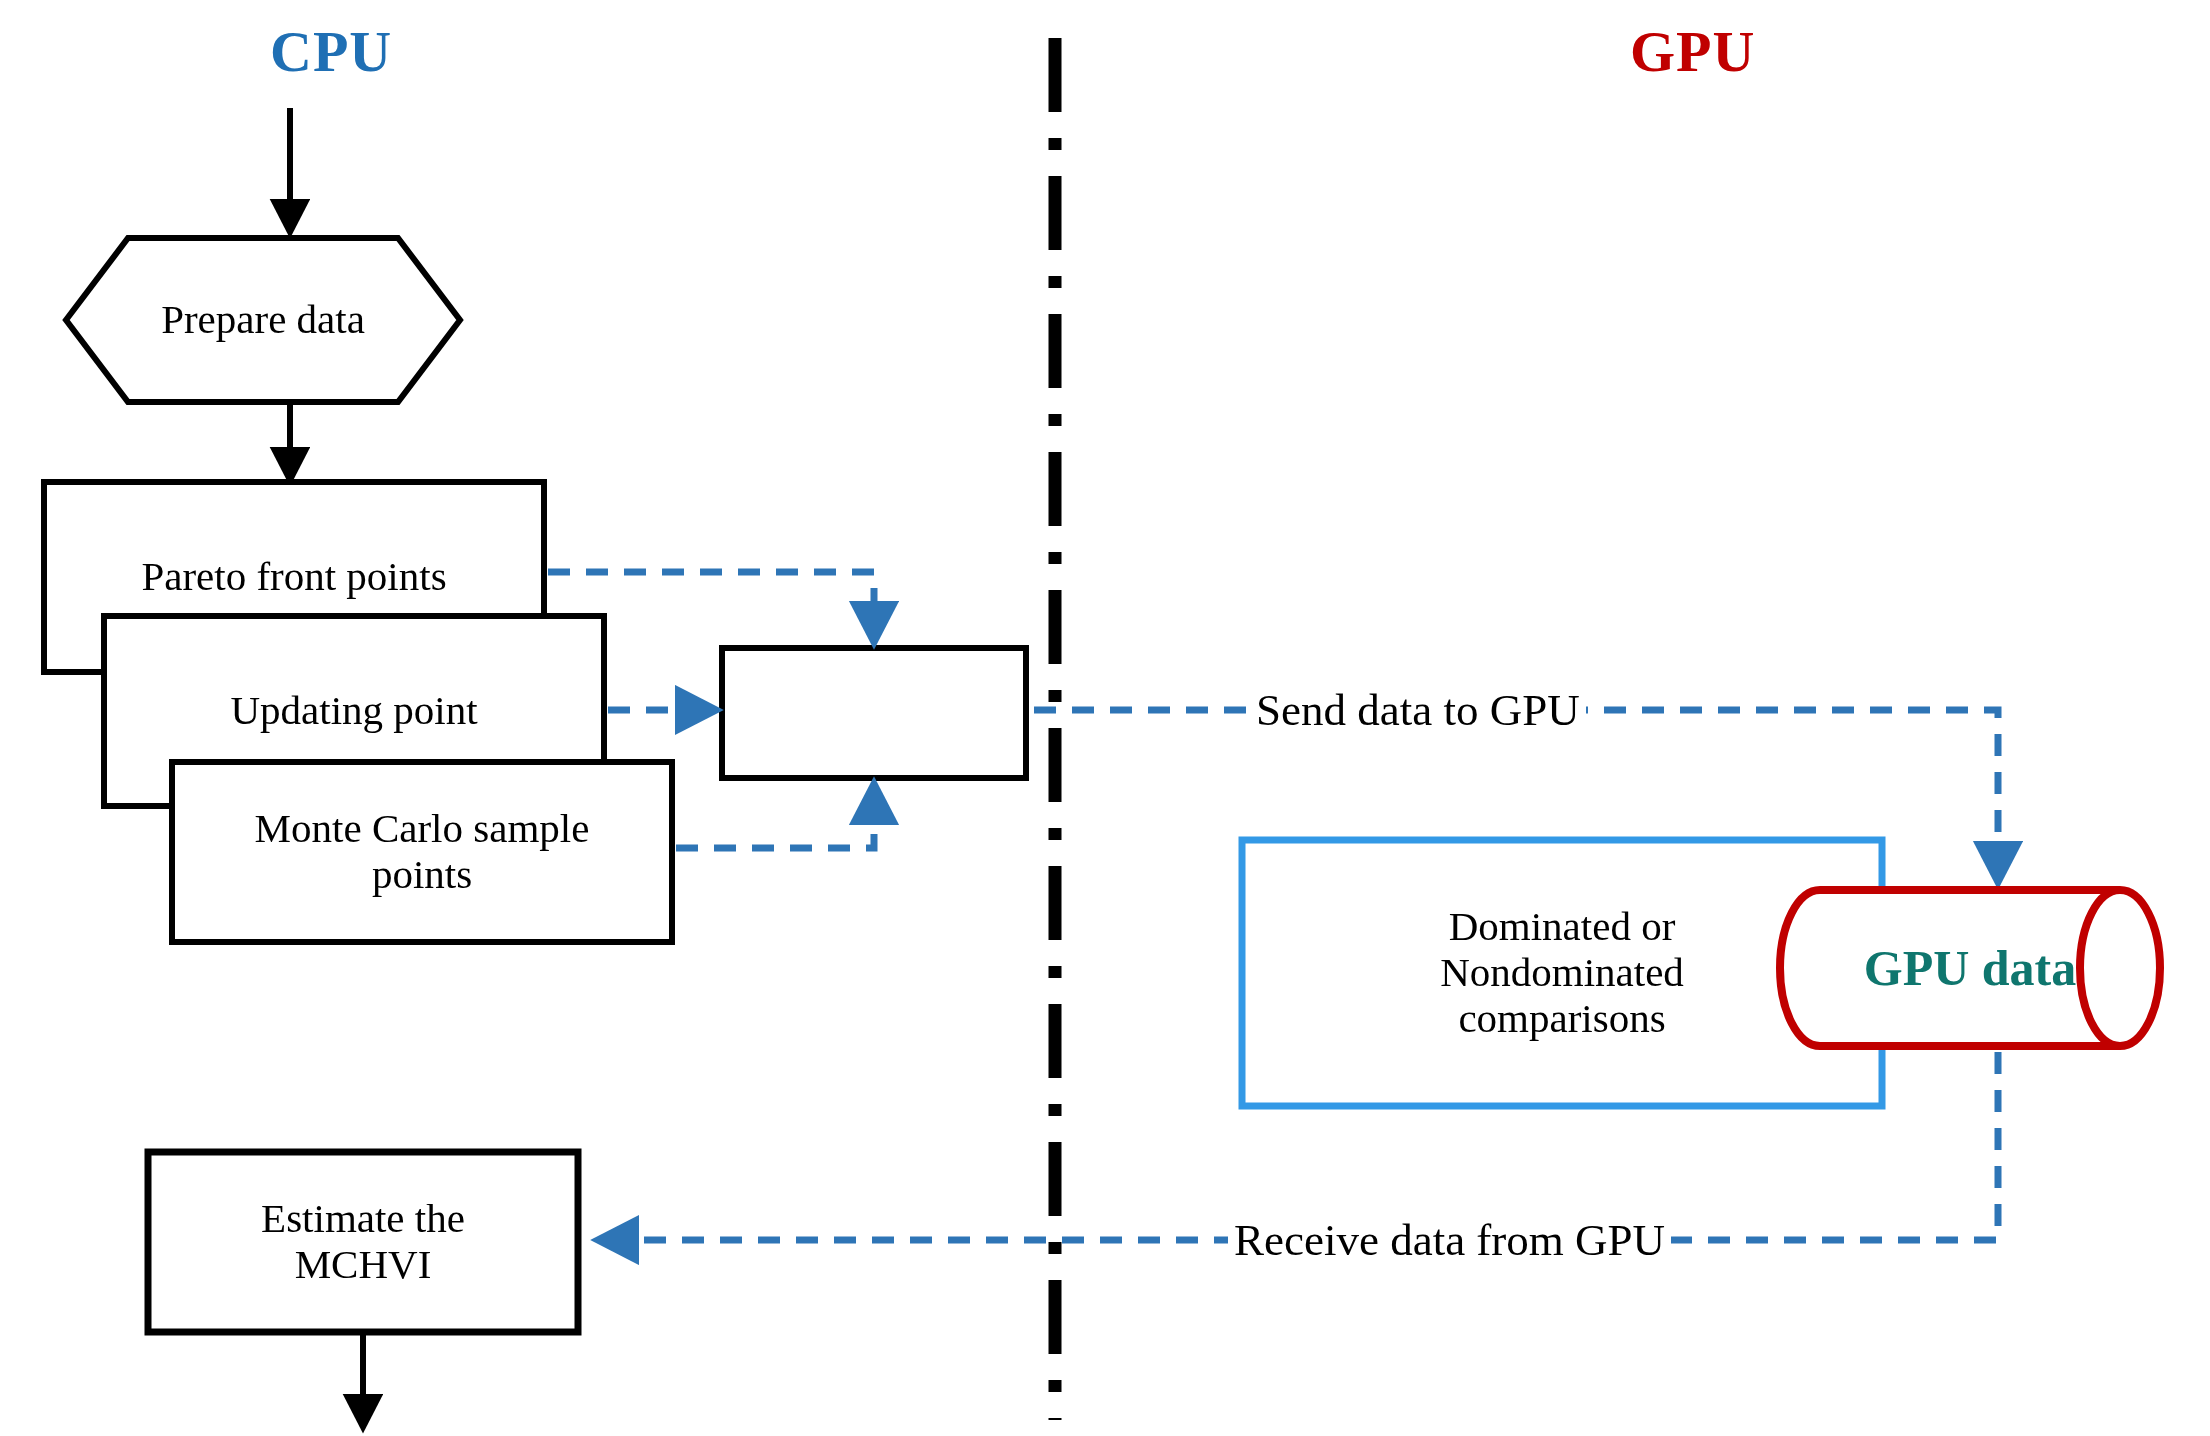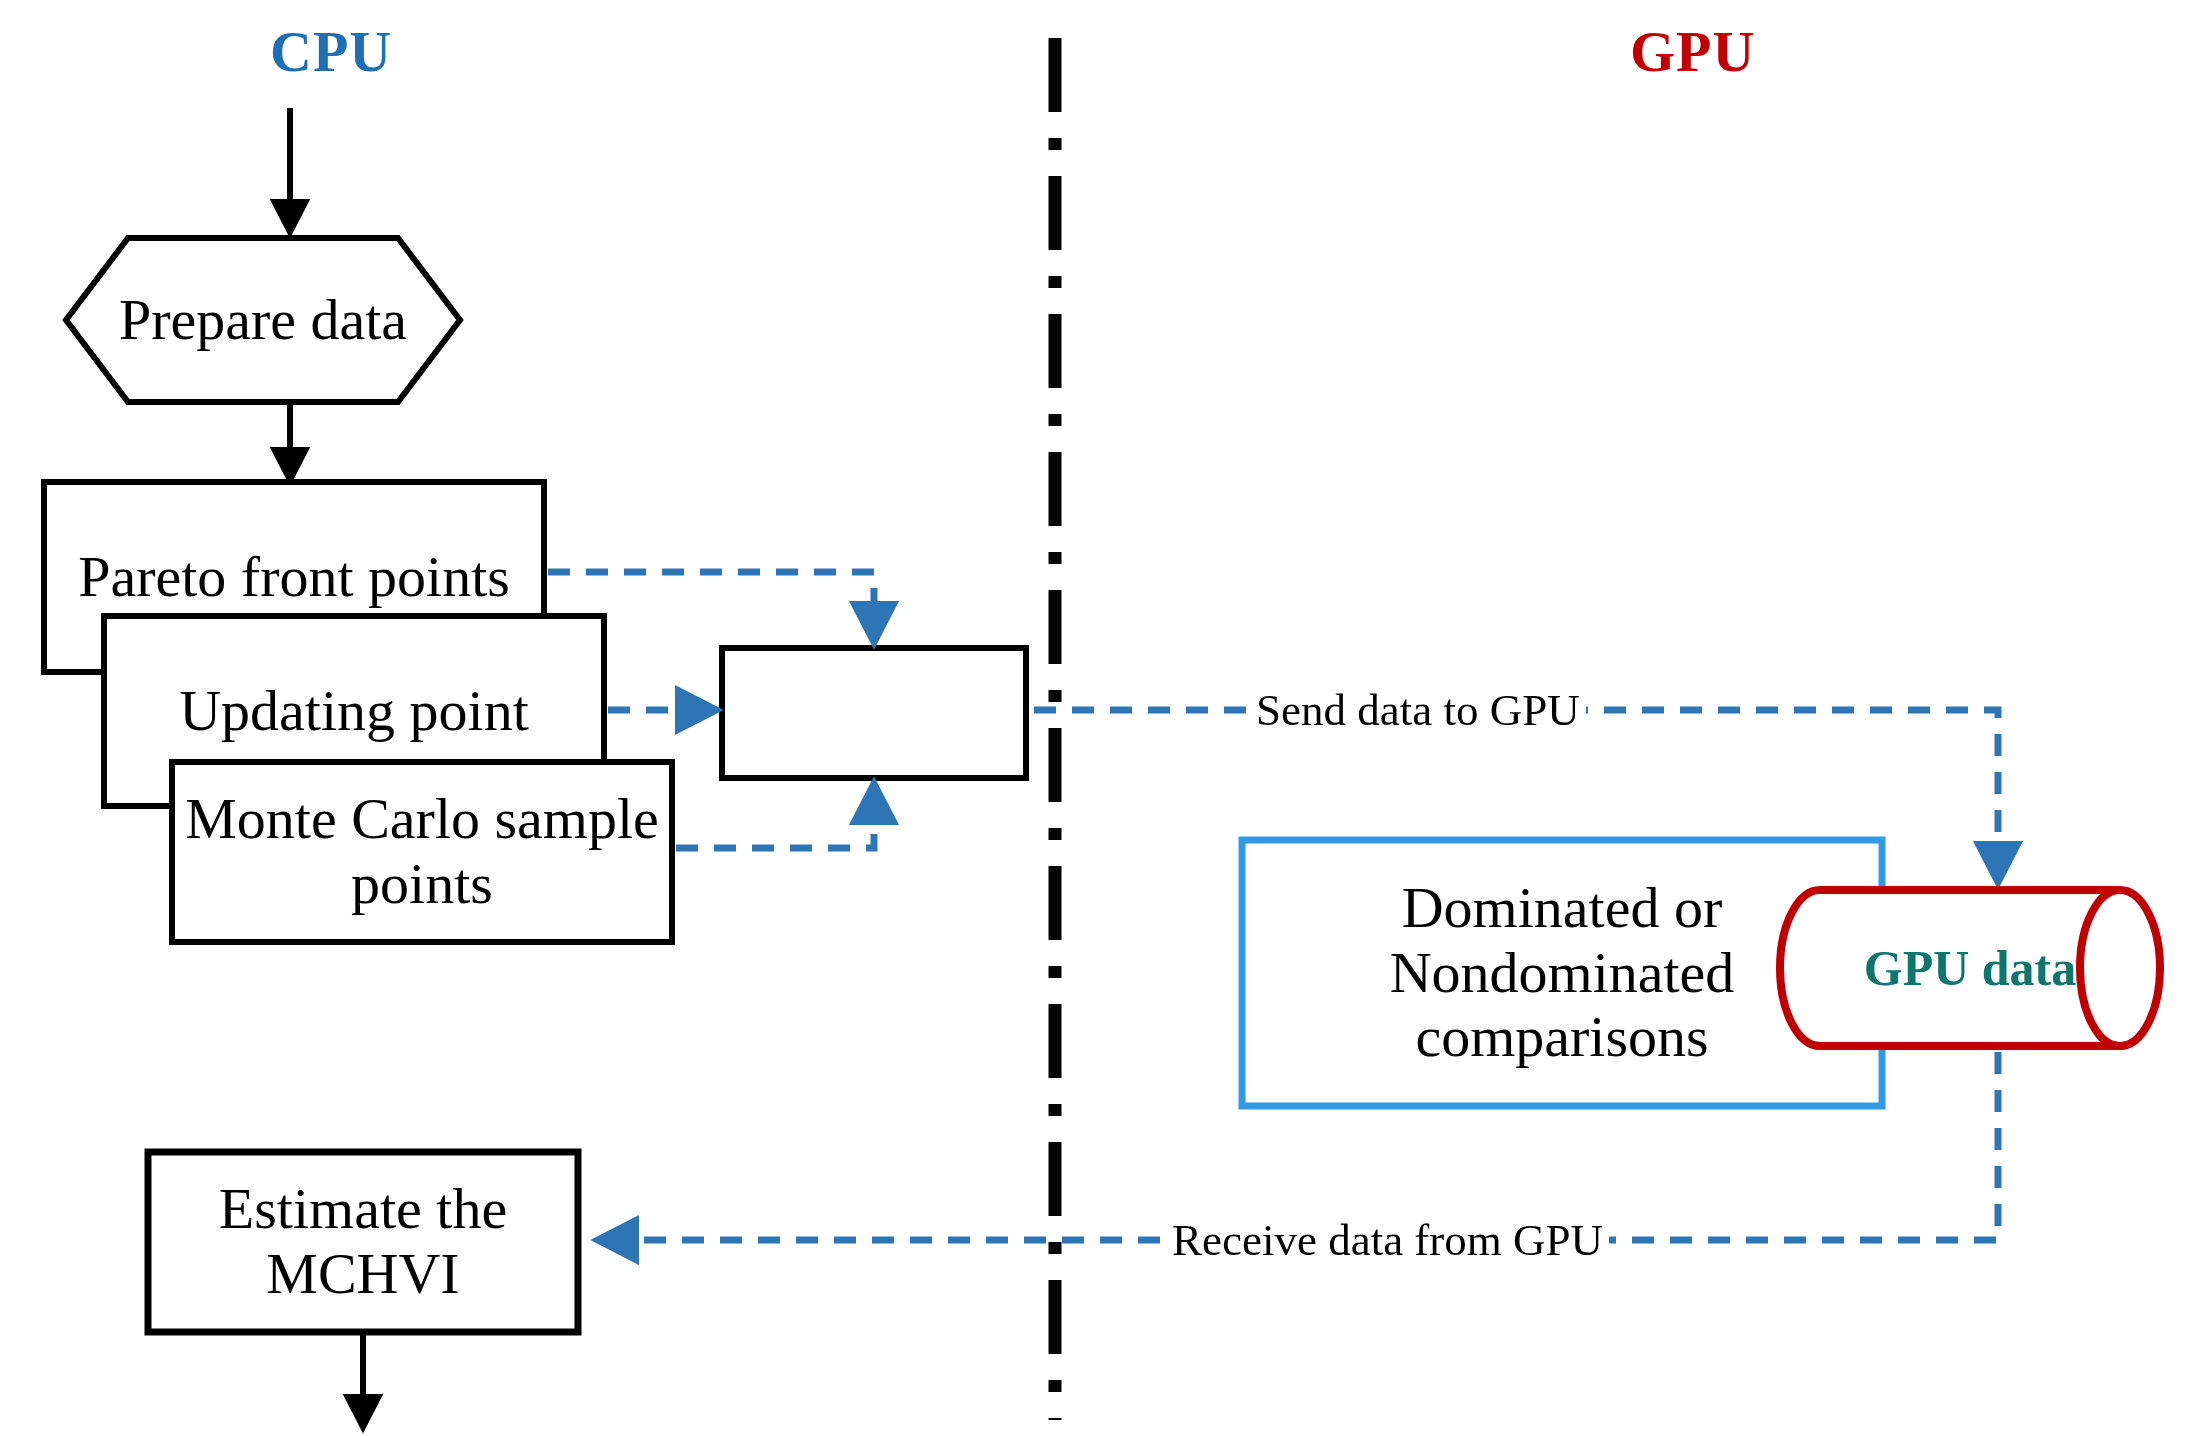--- a/index.html
+++ b/index.html
@@ -27,21 +27,21 @@
     font-family: "Liberation Serif", "DejaVu Serif", serif;
     font-weight: bold;
     font-size: 58px;
     letter-spacing: 1px;
     white-space: nowrap;
     margin-left: 42px;
   }
   .node-label {
     position: absolute;
     font-family: "Liberation Serif", "DejaVu Serif", serif;
-    font-size: 58px;
+    font-size: 41px;
     color: #000000;
     text-align: center;
     line-height: 1.12;
     white-space: pre-line;
     display: flex;
     align-items: center;
     justify-content: center;
     pointer-events: none;
   }
   .edge-label {
@@ -131,15 +131,15 @@
 Nondominated
 comparisons</div>
 
   <div class="node-label" style="left:148px; top:1152px; width:430px; height:180px;">Estimate the
 MCHVI</div>
 
   <div class="node-label gpu-db-label" style="left:1824px; top:890px; width:292px; height:156px; color:#0f766e;">GPU data</div>
 
   <div class="edge-label" style="left:1250px; top:688px;">Send data to GPU</div>
 
-  <div class="edge-label" style="left:1166px; top:1218px;">Receive data from GPU</div>
+  <div class="edge-label" style="left:1228px; top:1218px;">Receive data from GPU</div>
 
 </div>
 
 </body></html>

